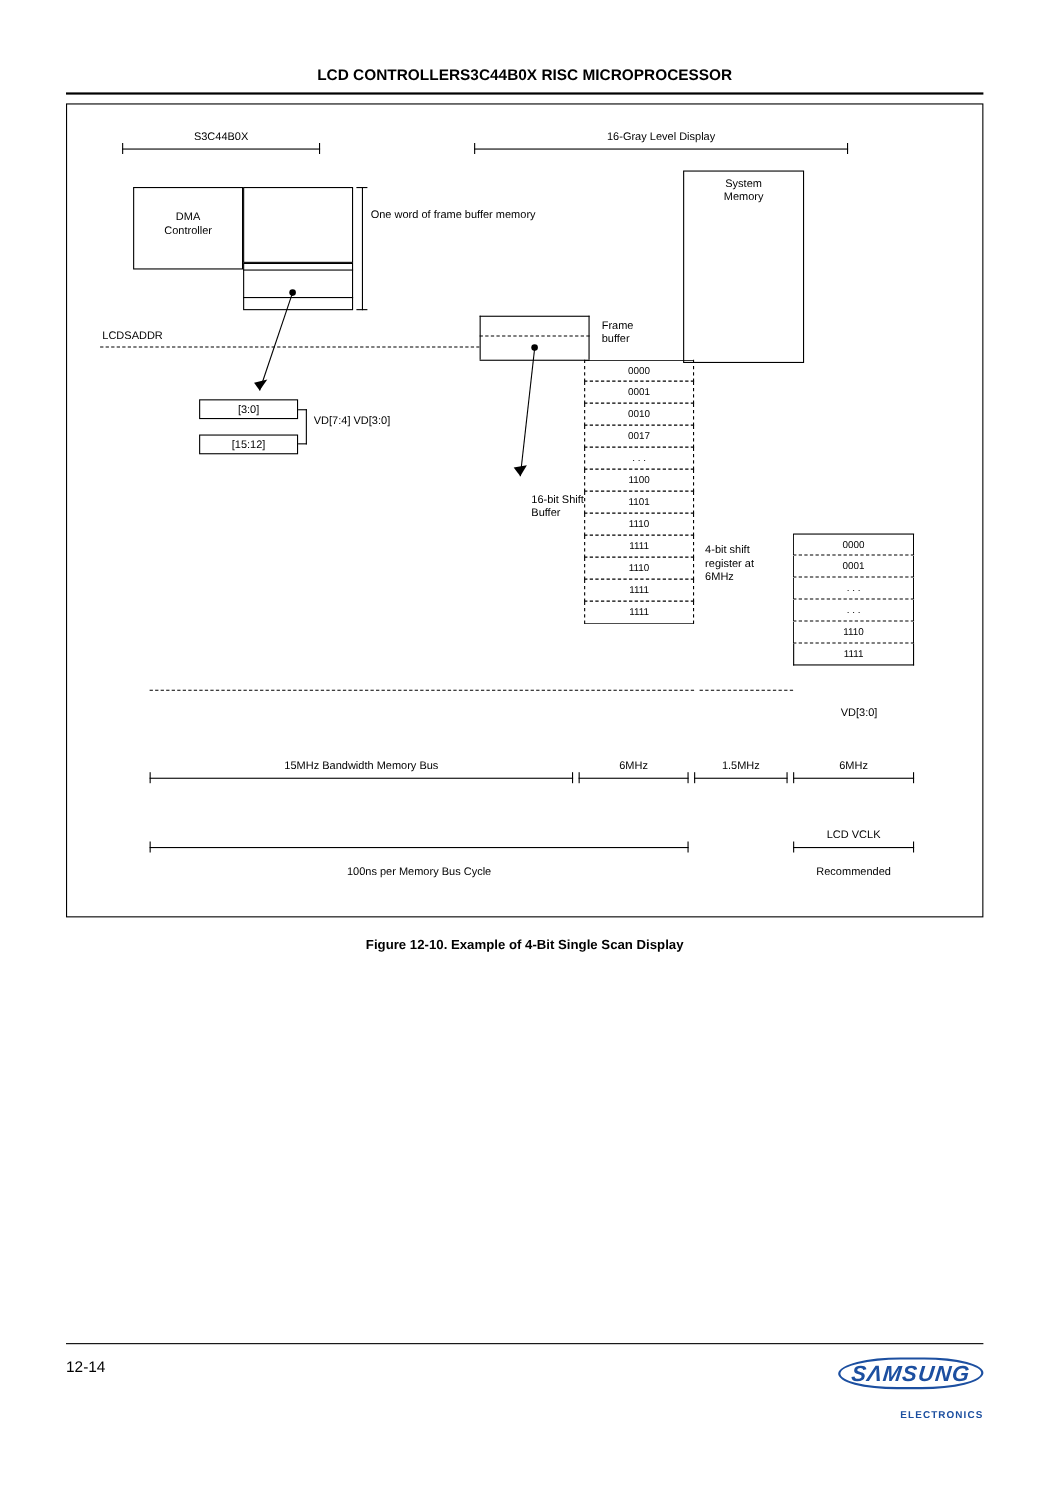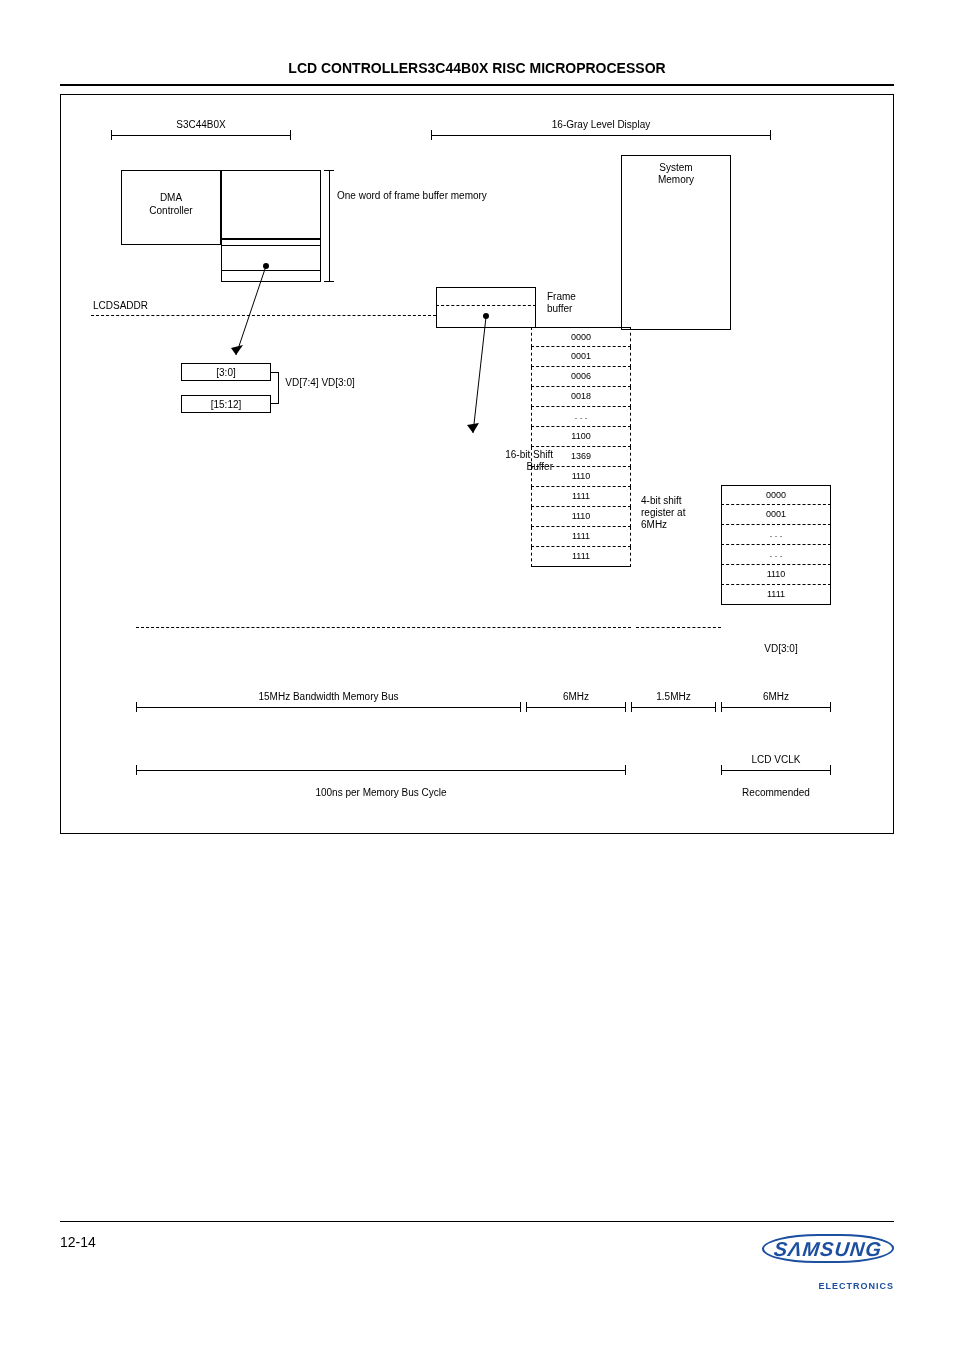--- a/index.html
+++ b/index.html
@@ -181,45 +181,45 @@
       <line x1="25" y1="2" x2="12" y2="118" class="arrow-line"></line>
       <polygon points="12,118 18,108 6,110" class="arrow-head"></polygon>
     </svg>
 
     <div class="lbl" style="left:486px; top:196px; width:60px; text-align:left; line-height:12px; white-space:pre-line;">Frame
 buffer</div>
 
     <div class="cell-stack" style="left:470px; top:232px; width:100px;">
       <div class="row top">0000</div>
       <div class="row">0001</div>
-      <div class="row">0006</div>
-      <div class="row">0018</div>
+      <div class="row">0010</div>
+      <div class="row">0017</div>
       <div class="row">. . .</div>
       <div class="row">1100</div>
-      <div class="row">1369</div>
+      <div class="row">1101</div>
       <div class="row">1110</div>
       <div class="row">1111</div>
       <div class="row">1110</div>
       <div class="row">1111</div>
       <div class="row bot">1111</div>
     </div>
 
     <div class="cell-stack solid" style="left:660px; top:390px; width:110px;">
       <div class="row top">0000</div>
       <div class="row">0001</div>
       <div class="row">. . .</div>
       <div class="row">. . .</div>
       <div class="row">1110</div>
       <div class="row bot">1111</div>
     </div>
 
     <div class="dashed-h" style="left:75px; width:495px; top:532px;"></div>
     <div class="dashed-h" style="left:575px; width:85px; top:532px;"></div>
 
-    <div class="lbl" style="left:422px; top:354px; width:70px; text-align:right; line-height:12px; white-space:pre-line;">16-bit Shift
+    <div class="lbl" style="left:422px; top:354px; width:70px; text-align:left; line-height:12px; white-space:pre-line;">16-bit Shift
 Buffer</div>
     <div class="lbl" style="left:580px; top:400px; width:70px; text-align:left; line-height:12px; white-space:pre-line;">4-bit shift
 register at
 6MHz</div>
 
     <div class="hbr" style="left:75px; width:385px; top:612px;"></div>
     <div class="lbl" style="left:75px; width:385px; top:596px;">15MHz Bandwidth Memory Bus</div>
 
     <div class="hbr" style="left:465px; width:100px; top:612px;"></div>
     <div class="lbl" style="left:465px; width:100px; top:596px;">6MHz</div>
@@ -234,20 +234,21 @@
 
     <div class="hbr" style="left:75px; width:490px; top:675px;"></div>
 
     <div class="hbr" style="left:660px; width:110px; top:675px;"></div>
     <div class="lbl" style="left:660px; width:110px; top:659px;">LCD VCLK</div>
 
     <div class="lbl" style="left:75px; width:490px; top:692px;">100ns per Memory Bus Cycle</div>
     <div class="lbl" style="left:660px; width:110px; top:692px;">Recommended</div>
   </div>
 
+  <div class="fig-caption">Figure 12-10. Example of 4-Bit Single Scan Display</div>
 
   <div class="footer">
     <span>12-14</span>
     <div class="logo-wrap">
       <div class="samsung-oval"><span class="samsung-logo">SΛMSUNG</span></div>
       <div class="electronics">ELECTRONICS</div>
     </div>
   </div>
 </div>
 

